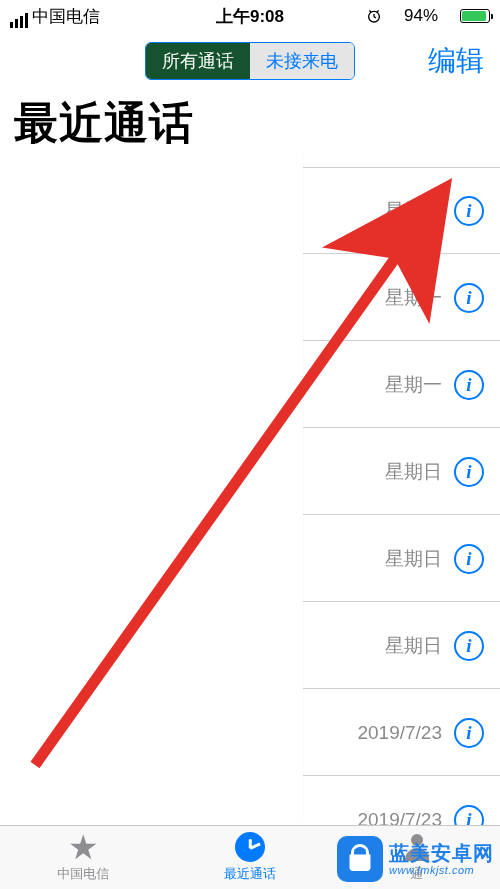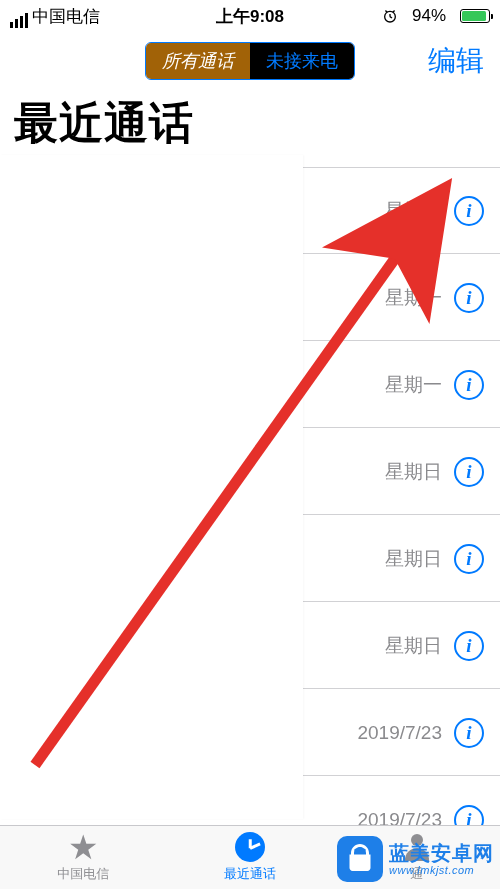--- a/index.html
+++ b/index.html
@@ -17,21 +17,21 @@
       height: 32px;
       display: flex;
       align-items: center;
       justify-content: space-between;
       padding: 0 10px;
       font-size: 17px;
       font-weight: 500;
     }
     .status-left { display: flex; align-items: flex-end; gap: 4px; }
     .status-center { position: absolute; left: 50%; transform: translateX(-50%); font-weight: 600; }
-    .status-right { display: flex; align-items: center; gap: 14px; }
+    .status-right { display: flex; align-items: center; gap: 22px; }
     .signal-bars { display: flex; align-items: flex-end; gap: 2px; }
     .bar { width: 3px; background: #000; }
     .bar:nth-child(1){height:6px} .bar:nth-child(2){height:9px} .bar:nth-child(3){height:12px} .bar:nth-child(4){height:15px}
     .battery {
       width: 30px; height: 14px;
       border: 1.5px solid #000;
       border-radius: 3px;
       position: relative;
       display: flex; align-items: center;
       padding: 1px;
@@ -56,23 +56,23 @@
       border: 1px solid #007aff;
       border-radius: 6px;
       overflow: hidden;
       height: 38px;
     }
     .segment {
       padding: 0 16px;
       display: flex; align-items: center;
       font-size: 18px;
       color: #007aff;
-      background: #000000;
-    }
-    .segment.active { background: #a16207; color: #fff; font-style: italic; }
+      background: #e5e5e5;
+    }
+    .segment.active { background: #14532d; color: #fff; }
     .edit-btn {
       position: absolute;
       right: 16px;
       color: #007aff;
       font-size: 28px;
     }
     
     
     .page-title {
       font-size: 44px;

